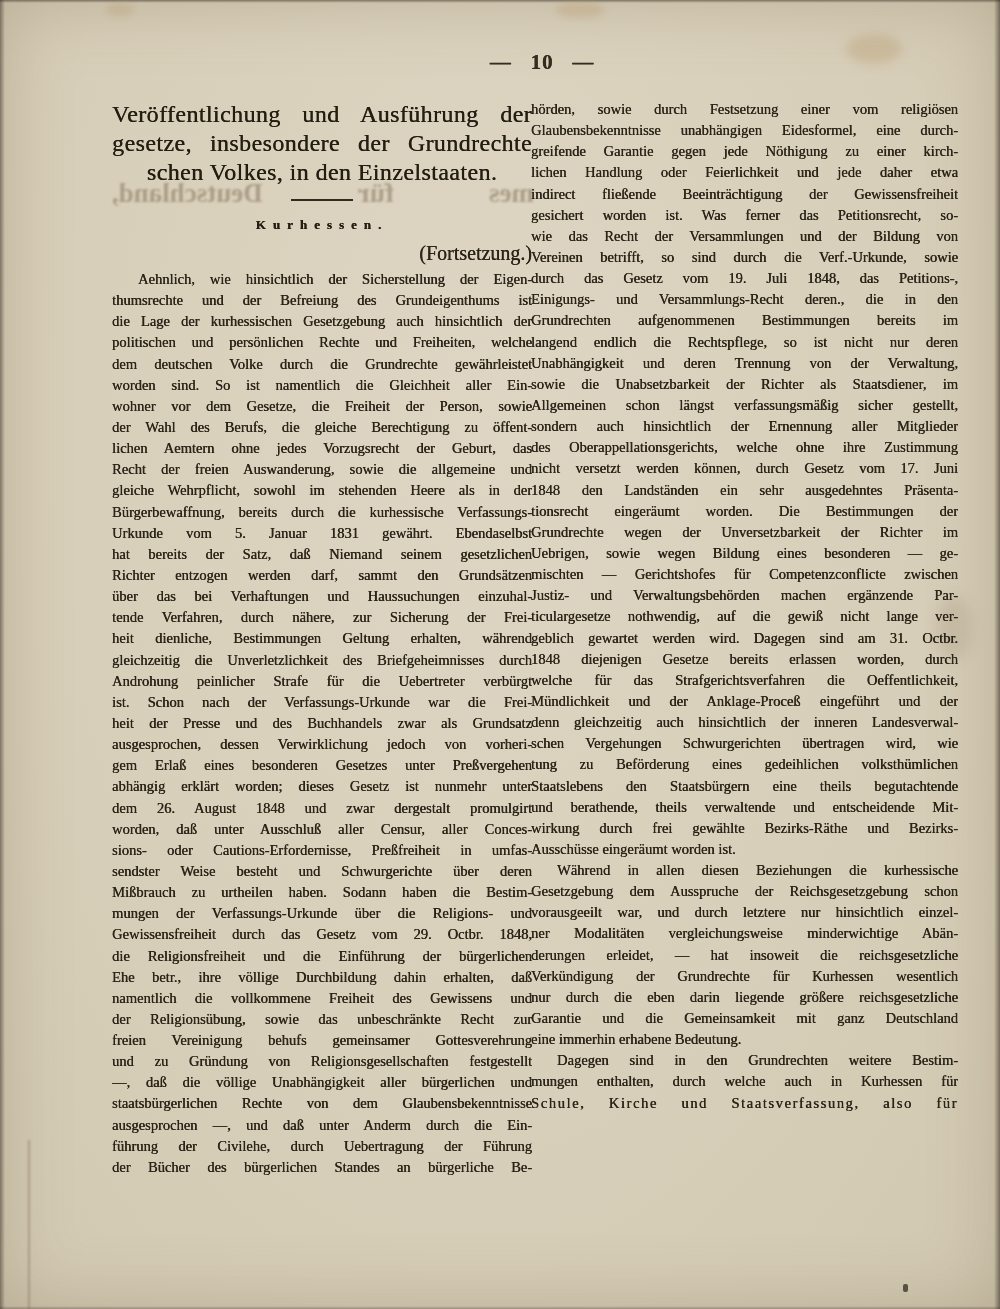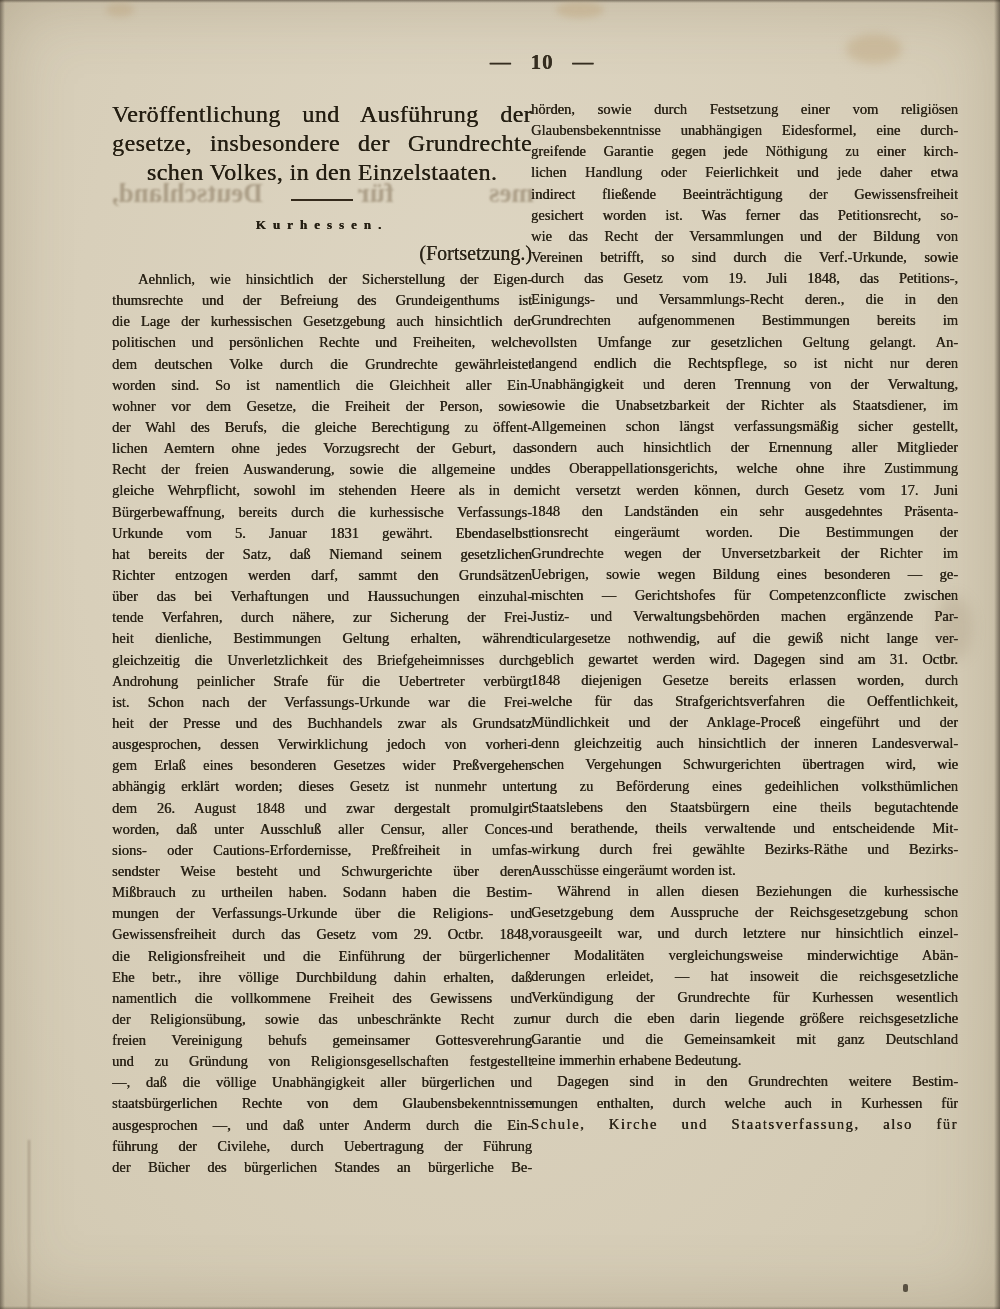--- a/index.html
+++ b/index.html
@@ -134,21 +134,21 @@
         <div class="tline">hat bereits der Satz, daß Niemand seinem gesetzlichen</div>
         <div class="tline">Richter entzogen werden darf, sammt den Grundsätzen</div>
         <div class="tline">über das bei Verhaftungen und Haussuchungen einzuhal-</div>
         <div class="tline">tende Verfahren, durch nähere, zur Sicherung der Frei-</div>
         <div class="tline">heit dienliche, Bestimmungen Geltung erhalten, während</div>
         <div class="tline">gleichzeitig die Unverletzlichkeit des Briefgeheimnisses durch</div>
         <div class="tline">Androhung peinlicher Strafe für die Uebertreter verbürgt</div>
         <div class="tline">ist.  Schon nach der Verfassungs-Urkunde war die Frei-</div>
         <div class="tline">heit der Presse und des Buchhandels zwar als Grundsatz</div>
         <div class="tline">ausgesprochen, dessen Verwirklichung jedoch von vorheri-</div>
-        <div class="tline">gem Erlaß eines besonderen Gesetzes wider Preßvergehen</div>
+        <div class="tline">gem Erlaß eines besonderen Gesetzes unter Preßvergehen</div>
         <div class="tline">abhängig erklärt worden; dieses Gesetz ist nunmehr unter</div>
         <div class="tline">dem 26. August 1848 und zwar dergestalt promulgirt</div>
         <div class="tline">worden, daß unter Ausschluß aller Censur, aller Conces-</div>
         <div class="tline">sions- oder Cautions-Erfordernisse, Preßfreiheit in umfas-</div>
         <div class="tline">sendster Weise besteht und Schwurgerichte über deren</div>
         <div class="tline">Mißbrauch zu urtheilen haben. Sodann haben die Bestim-</div>
         <div class="tline">mungen der Verfassungs-Urkunde über die Religions- und</div>
         <div class="tline">Gewissensfreiheit durch das Gesetz vom 29. Octbr. 1848,</div>
         <div class="tline">die Religionsfreiheit und die Einführung der bürgerlichen</div>
         <div class="tline">Ehe betr., ihre völlige Durchbildung dahin erhalten, daß</div>
@@ -170,21 +170,20 @@
         <div class="tline">Glaubensbekenntnisse unabhängigen Eidesformel, eine durch-</div>
         <div class="tline">greifende Garantie gegen jede Nöthigung zu einer kirch-</div>
         <div class="tline">lichen Handlung oder Feierlichkeit und jede daher etwa</div>
         <div class="tline">indirect fließende Beeinträchtigung der Gewissensfreiheit</div>
         <div class="tline">gesichert worden ist.  Was ferner das Petitionsrecht, so-</div>
         <div class="tline">wie das Recht der Versammlungen und der Bildung von</div>
         <div class="tline">Vereinen betrifft, so sind durch die Verf.-Urkunde, sowie</div>
         <div class="tline">durch das Gesetz vom 19. Juli 1848, das Petitions-,</div>
         <div class="tline">Einigungs- und Versammlungs-Recht deren., die in den</div>
         <div class="tline">Grundrechten aufgenommenen Bestimmungen bereits im</div>
-        <div class="tline">vollsten Umfange zur gesetzlichen Geltung gelangt.  An-</div>
         <div class="tline">langend endlich die Rechtspflege, so ist nicht nur deren</div>
         <div class="tline">Unabhängigkeit und deren Trennung von der Verwaltung,</div>
         <div class="tline">sowie die Unabsetzbarkeit der Richter als Staatsdiener, im</div>
         <div class="tline">Allgemeinen schon längst verfassungsmäßig sicher gestellt,</div>
         <div class="tline">sondern auch hinsichtlich der Ernennung aller Mitglieder</div>
         <div class="tline">des Oberappellationsgerichts, welche ohne ihre Zustimmung</div>
         <div class="tline">nicht versetzt werden können, durch Gesetz vom 17. Juni</div>
         <div class="tline">1848 den Landständen ein sehr ausgedehntes Präsenta-</div>
         <div class="tline">tionsrecht eingeräumt worden.  Die Bestimmungen der</div>
         <div class="tline">Grundrechte wegen der Unversetzbarkeit der Richter im</div>

